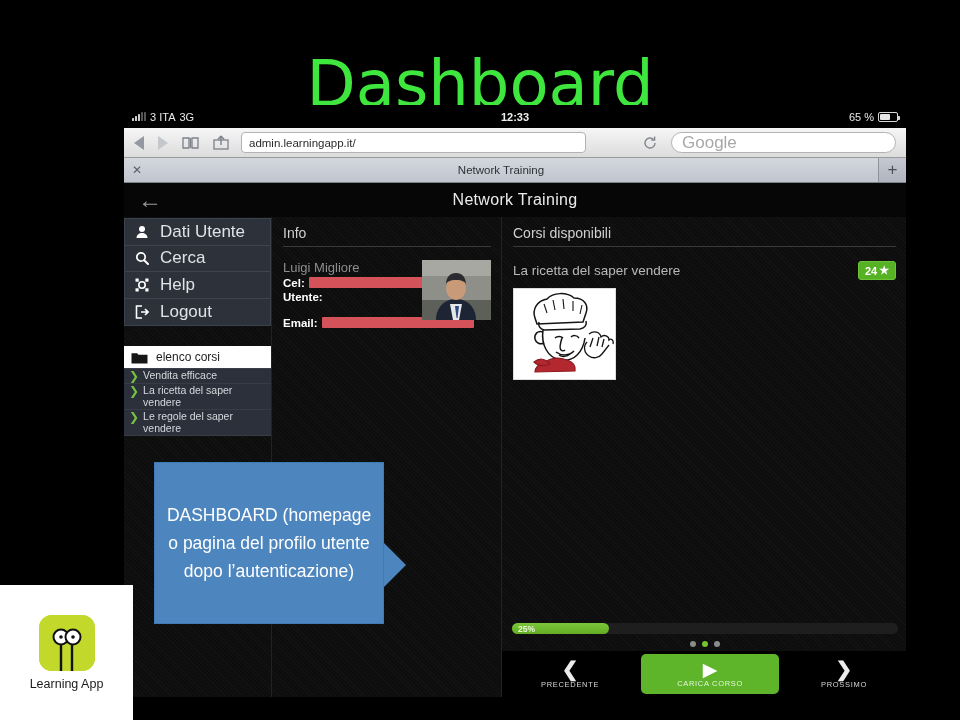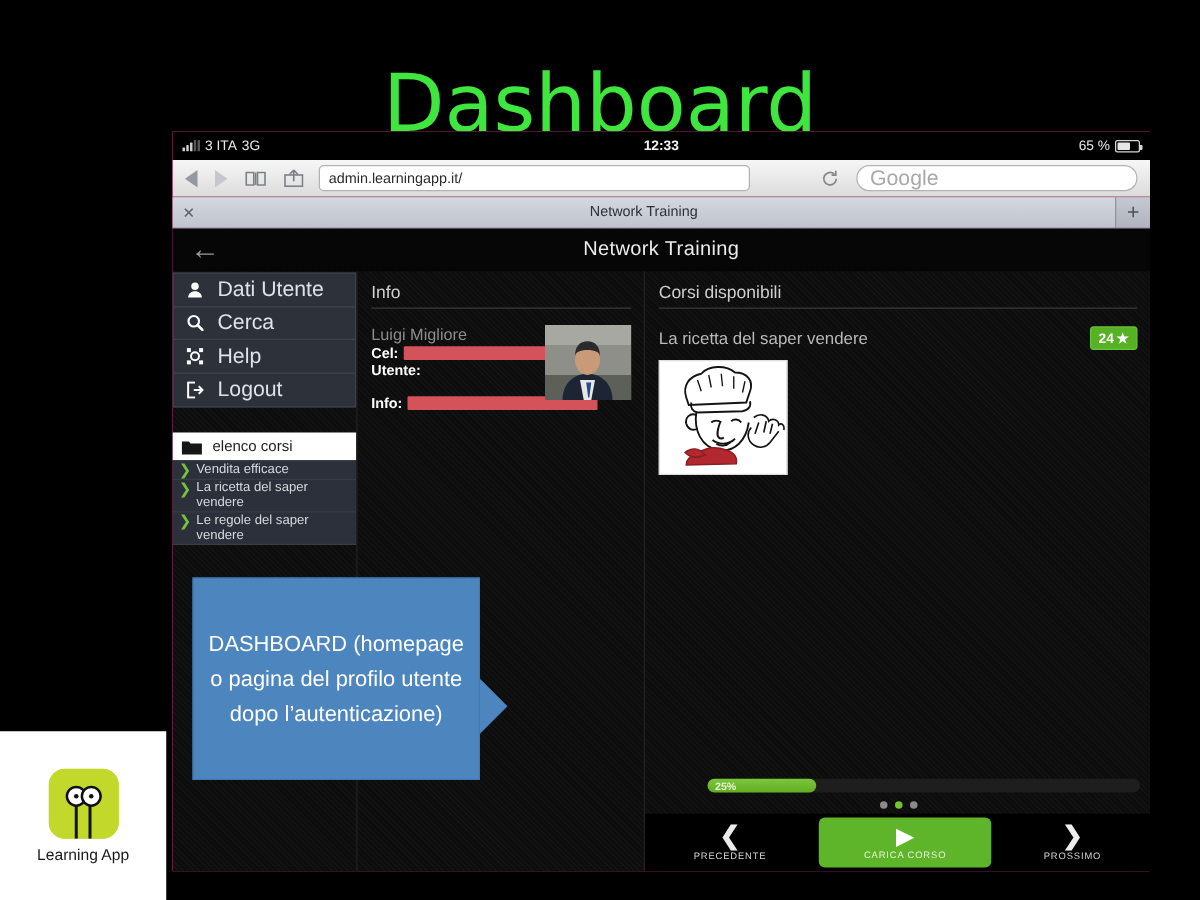--- a/index.html
+++ b/index.html
@@ -25,23 +25,23 @@
     font-weight: 400;
     color: #3ee63e;
     letter-spacing: 0px;
     line-height: 1;
     font-family: "DejaVu Sans", sans-serif;
   }
 
   
   .tablet {
     position: absolute;
-    left: 138px; top: 105px;
+    left: 124px; top: 105px;
     width: 782px; height: 592px;
-    background: #ec4899;
+    background: #0369a1;
     overflow: hidden;
   }
 
   
   .status-bar {
     height: 23px;
     background: #000;
     color: #e9e9e9;
     font-size: 11px;
     display: flex;
@@ -235,21 +235,21 @@
   .thumb {
     width: 103px; height: 92px; flex: 0 0 103px;
     background: #fff; border: 1px solid #ddd;
     display: flex; align-items: center; justify-content: center;
     overflow: hidden;
   }
   .course-desc { color: #ececec; font-size: 12px; line-height: 15.5px; padding-top: 2px; }
 
   
   .progress-area { position: absolute; left: 10px; right: 8px; bottom: 50px; }
-  .progress-track { height: 11px; background: #1e1e1e; border-radius: 6px; position: relative; margin-left: 40px; }
+  .progress-track { height: 11px; background: #1e1e1e; border-radius: 6px; position: relative; }
   .progress-fill {
     height: 11px; width: 25%;
     background: linear-gradient(#7cc63a, #63ad24);
     border-radius: 6px;
     color: #e9f7dc; font-size: 8.5px; font-weight: bold;
     display: flex; align-items: center; padding-left: 6px;
   }
   .dots { display: flex; justify-content: center; gap: 6px; margin-top: 7px; }
   .dots i { width: 6px; height: 6px; border-radius: 50%; background: #8b8b8b; display: block; }
   .dots i.on { background: #74c32f; }
@@ -469,21 +469,21 @@
           <div class="info-body">
             <div class="info-name">Luigi Migliore</div>
             <div class="info-row">
               <span>Cel:</span>
               <span class="redact" style="width:114px"></span>
             </div>
             <div class="info-row">
               <span>Utente:</span>
             </div>
             <div class="info-row" style="margin-top:14px">
-              <span>Info:</span>
+              <span>Email:</span>
               <span class="redact" style="width:152px"></span>
             </div>
             <div class="info-photo">
               <svg width="69" height="60" viewBox="0 0 69 60">
                 <rect width="69" height="60" fill="#8d8f88"></rect>
                 <rect x="0" y="0" width="69" height="16" fill="#a6a8a1"></rect>
                 <rect x="0" y="40" width="69" height="20" fill="#5d5f59"></rect>
                 <path d="M14 60c0-13 9-21 20-21s20 8 20 21z" fill="#1d2433"></path>
                 <path d="M28 44h12l-3 16h-6z" fill="#e7e7ea"></path>
                 <path d="M33 46h4l-1.5 12h-1z" fill="#2a4a86"></path>

